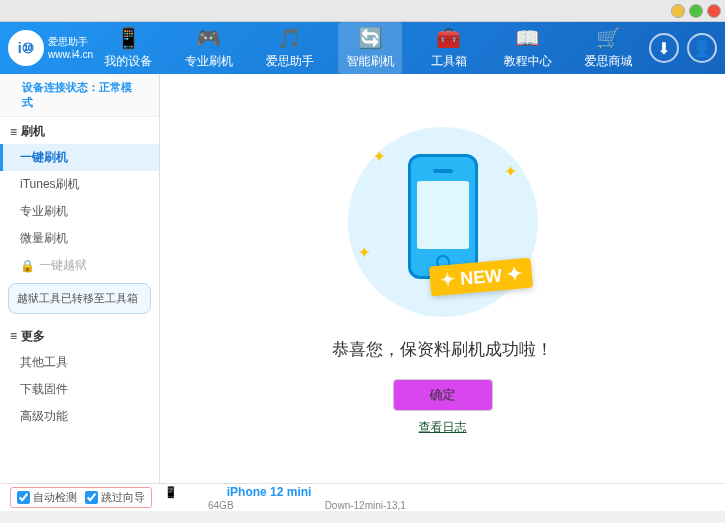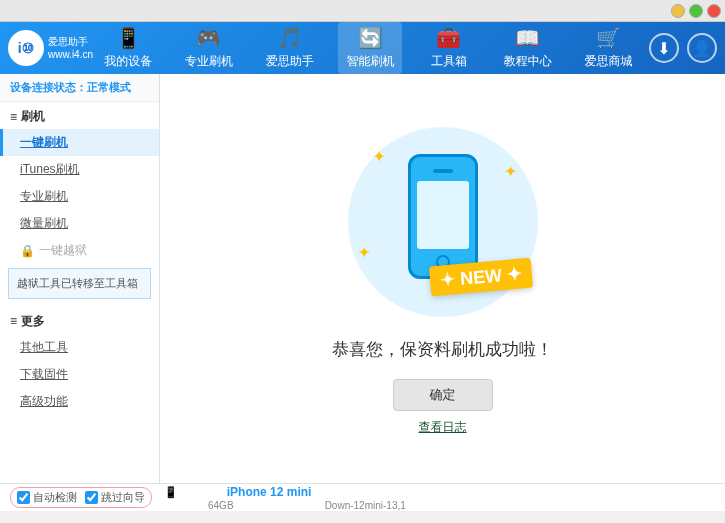--- a/index.html
+++ b/index.html
@@ -105,21 +105,21 @@
       width: 160px;
       background: white;
       border-right: 1px solid #e0e0e0;
       display: flex;
       flex-direction: column;
       flex-shrink: 0;
       overflow-y: auto;
       padding-bottom: 8px;
     }
     .status-bar-top {
-      padding: 6px 10px;
+      padding: 6px 22px;
       font-size: 11px;
       color: #666;
       border-bottom: 1px solid #eee;
       background: #fafafa;
     }
     .status-bar-top span { color: #2196F3; font-weight: bold; }
 
     .sidebar-section-header {
       display: flex;
       align-items: center;
@@ -128,21 +128,20 @@
       color: #333;
       font-weight: bold;
       gap: 4px;
     }
     .sidebar-item {
       padding: 5px 10px 5px 20px;
       font-size: 12px;
       color: #555;
       cursor: pointer;
       position: relative;
-      text-decoration: underline;
     }
     .sidebar-item.active {
       background: #e3f2fd;
       color: #1976D2;
       font-weight: bold;
     }
     .sidebar-item.active::before {
       content: '';
       position: absolute;
       left: 0; top: 0; bottom: 0;
@@ -164,21 +163,21 @@
       font-size: 12px;
       color: #aaa;
       display: flex;
       align-items: center;
       gap: 4px;
     }
     .sidebar-info-box {
       margin: 4px 8px;
       background: #f0f8ff;
       border: 1px solid #b3d9f7;
-      border-radius: 0;
+      border-radius: 8px;
       padding: 6px 8px;
       font-size: 11px;
       color: #555;
       line-height: 1.5;
     }
 
     
     .content {
       flex: 1;
       display: flex;
@@ -231,21 +230,21 @@
 
     .success-text {
       font-size: 17px;
       color: #333;
       margin-bottom: 18px;
       font-weight: 500;
     }
     .confirm-btn {
       width: 100px;
       height: 32px;
-      background: #e5e5e5;
+      background: #d946ef;
       border: 1px solid #ccc;
       border-radius: 4px;
       font-size: 13px;
       color: #333;
       cursor: pointer;
       margin-bottom: 8px;
     }
     .view-log-link {
       font-size: 12px;
       color: #14532d;
@@ -264,21 +263,21 @@
       font-size: 11px;
       color: #555;
       gap: 8px;
     }
     .checkbox-group {
       display: flex;
       align-items: center;
       gap: 8px;
       border: 1px solid #f0a0a0;
       padding: 2px 6px;
-      border-radius: 10px;
+      border-radius: 3px;
     }
     .checkbox-label {
       display: flex;
       align-items: center;
       gap: 3px;
       cursor: pointer;
     }
     .cb { width: 13px; height: 13px; accent-color: #2196F3; }
     .device-info {
       margin-left: 4px;

